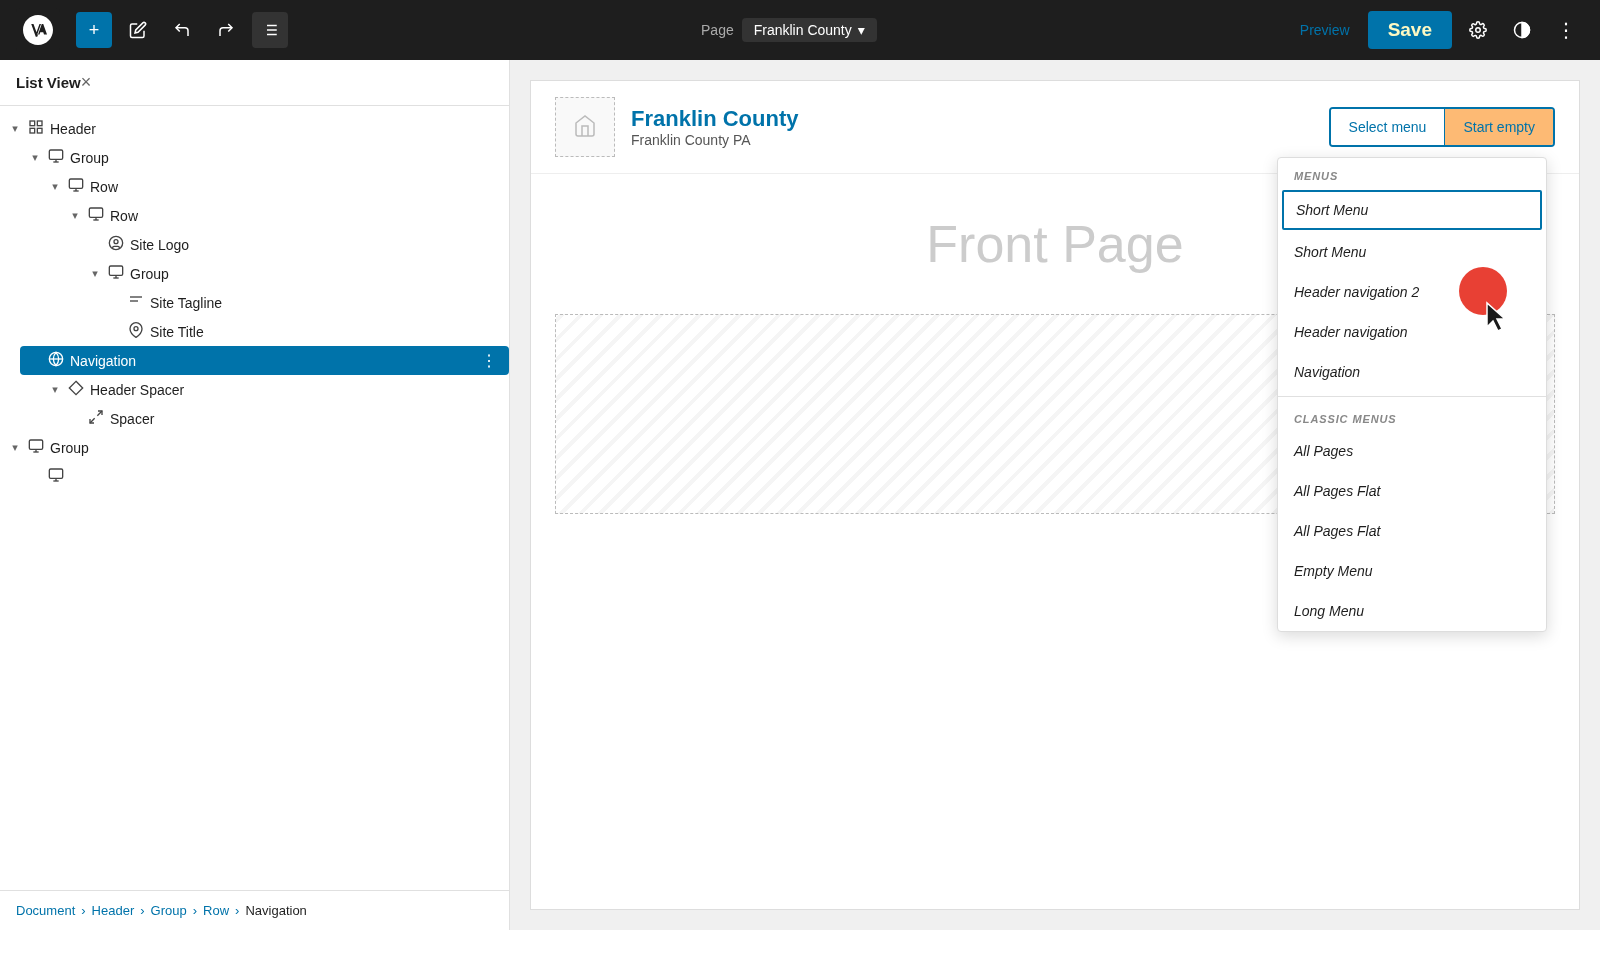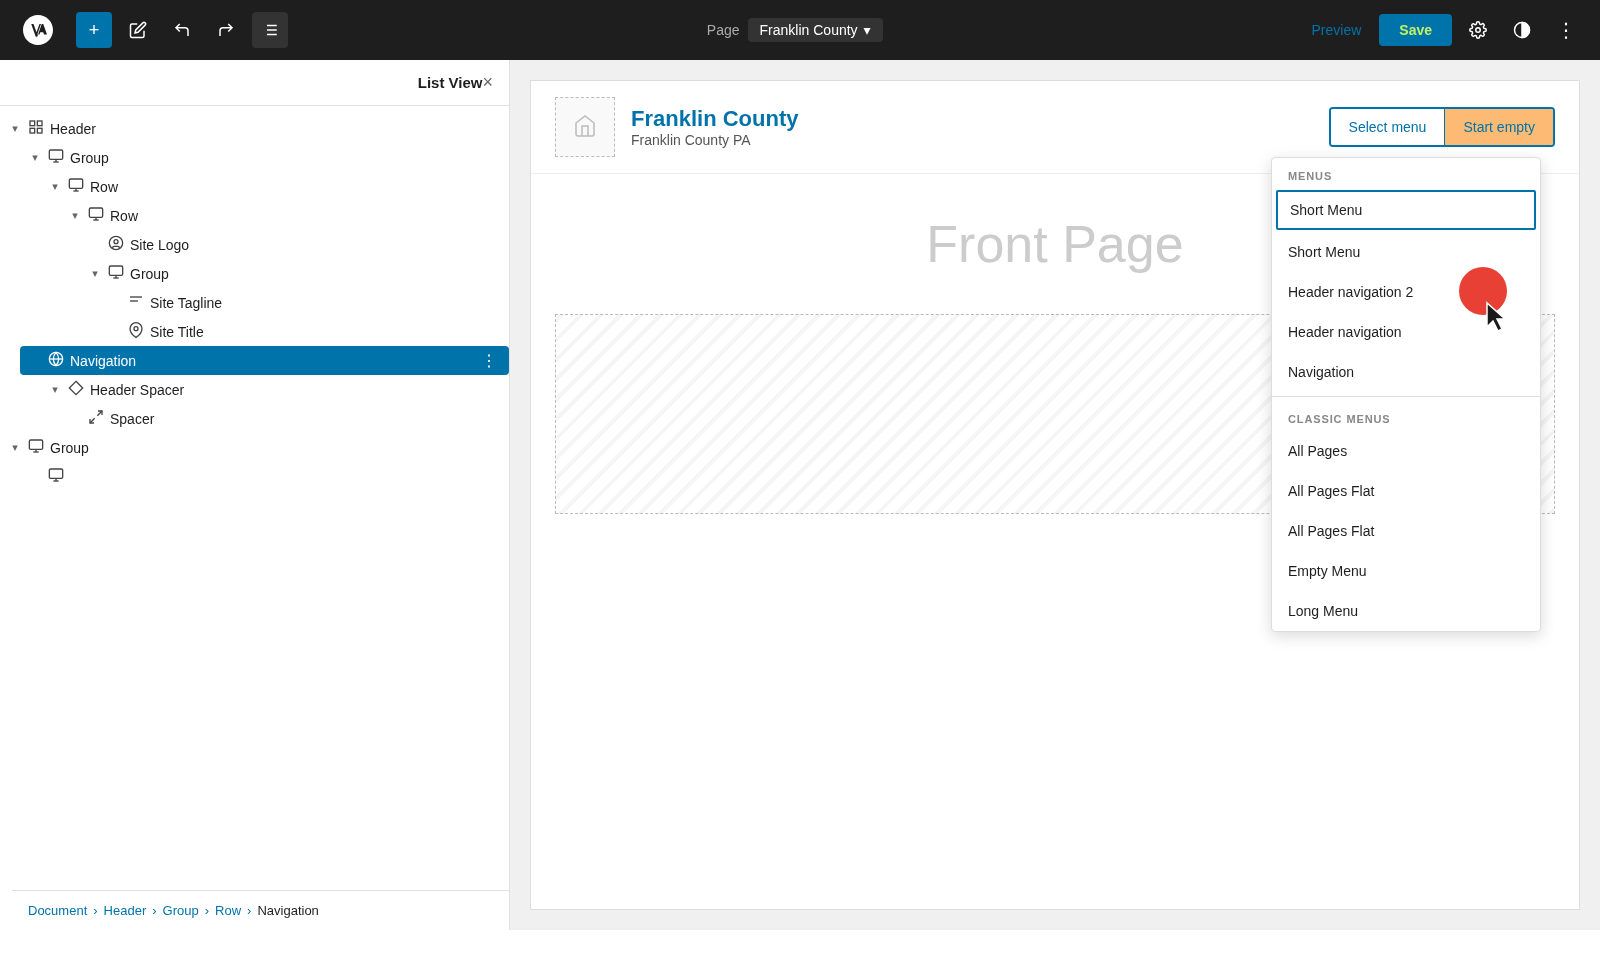--- a/index.html
+++ b/index.html
@@ -33,40 +33,40 @@
       background: #333; border-radius: 4px; padding: 4px 12px;
       display: flex; align-items: center; gap: 6px; cursor: pointer;
       color: #fff; font-size: 14px;
     }
     .topbar-right { display: flex; align-items: center; gap: 8px; }
     .preview-btn {
       background: transparent; border: none; color: #0073aa;
       font-size: 14px; cursor: pointer; padding: 6px 10px;
     }
     .save-btn {
-      background: #0073aa; color: #bef264; border: none; border-radius: 4px;
-      padding: 8px 20px; font-size: 14px; font-weight: 600; cursor: pointer;
+      background: #0073aa; color: #fef9c3; border: none; border-radius: 4px;
+      padding: 8px 20px; font-size: 19px; font-weight: 600; cursor: pointer;
     }
     .topbar-icon-btn {
       background: transparent; border: none; color: #fff;
       font-size: 18px; cursor: pointer; padding: 6px; width: 36px; height: 36px;
       display: flex; align-items: center; justify-content: center;
     }
 
     
     .main-layout { display: flex; height: calc(970px - 60px - 40px); }
 
     
     .sidebar {
       width: 510px; min-width: 510px; background: #fff;
       border-right: 1px solid #e0e0e0; display: flex; flex-direction: column;
       overflow: hidden;
     }
     .sidebar-header {
-      display: flex; align-items: center; justify-content: flex-end;
+      display: flex; align-items: center; justify-content: flex-start;
       padding: 12px 16px; border-bottom: 1px solid #e0e0e0;
     }
     .sidebar-title { font-size: 15px; font-weight: 600; color: #1e1e1e; }
     .sidebar-close { background: none; border: none; cursor: pointer; color: #666; font-size: 18px; }
     .tree { flex: 1; overflow-y: auto; padding: 8px 0; }
     .tree-item {
       display: flex; align-items: center; padding: 5px 8px;
       font-size: 14px; color: #1e1e1e; cursor: pointer; gap: 4px;
     }
     .tree-item.active { background: #0073aa; color: #fff; border-radius: 4px; }
@@ -79,21 +79,21 @@
     .tree-item.active .tree-more { color: #fff; }
     .indent-1 { margin-left: 20px; }
     .indent-2 { margin-left: 40px; }
     .indent-3 { margin-left: 60px; }
     .indent-4 { margin-left: 80px; }
     .indent-5 { margin-left: 100px; }
 
     
     .breadcrumb {
       height: 40px; display: flex; align-items: center; padding: 0 16px;
-      border-top: 1px solid #e0e0e0; font-size: 13px; color: #555; gap: 6px; margin-left: 12px;
+      border-top: 1px solid #e0e0e0; font-size: 13px; color: #555; gap: 6px;
     }
     .breadcrumb span { color: #0073aa; cursor: pointer; }
     .breadcrumb span:last-child { color: #1e1e1e; font-weight: 500; }
     .bc-sep { color: #aaa; }
 
     
     .content-area {
       flex: 1; background: #f0f0f0; position: relative; overflow: hidden;
     }
 
@@ -144,24 +144,24 @@
     
     .placeholder-box {
       margin: 0 24px; border: 1px dashed #bbb; height: 200px;
       background: repeating-linear-gradient(
         -45deg, #f5f5f5 0px, #f5f5f5 4px, transparent 4px, transparent 14px
       );
     }
 
     
     .dropdown-menu {
-      position: absolute; right: 14px; top: 50px;
+      position: absolute; right: 8px; top: 50px;
       background: #fff; border: 1px solid #ddd; border-radius: 4px;
       box-shadow: 0 4px 16px rgba(0,0,0,0.15);
-      width: 270px; z-index: 200;
+      width: 270px; z-index: 200; font-style: italic;
     }
     .dropdown-section-label {
       padding: 12px 16px 6px; font-size: 11px; font-weight: 600;
       color: #888; letter-spacing: 0.08em; text-transform: uppercase;
     }
     .dropdown-item {
       padding: 12px 16px; font-size: 14px; color: #1e1e1e;
       cursor: pointer; transition: background 0.1s;
     }
     .dropdown-item.selected { background: #fff; border: 2px solid #0073aa; border-radius: 2px; margin: 2px 4px; padding: 10px 12px; }

